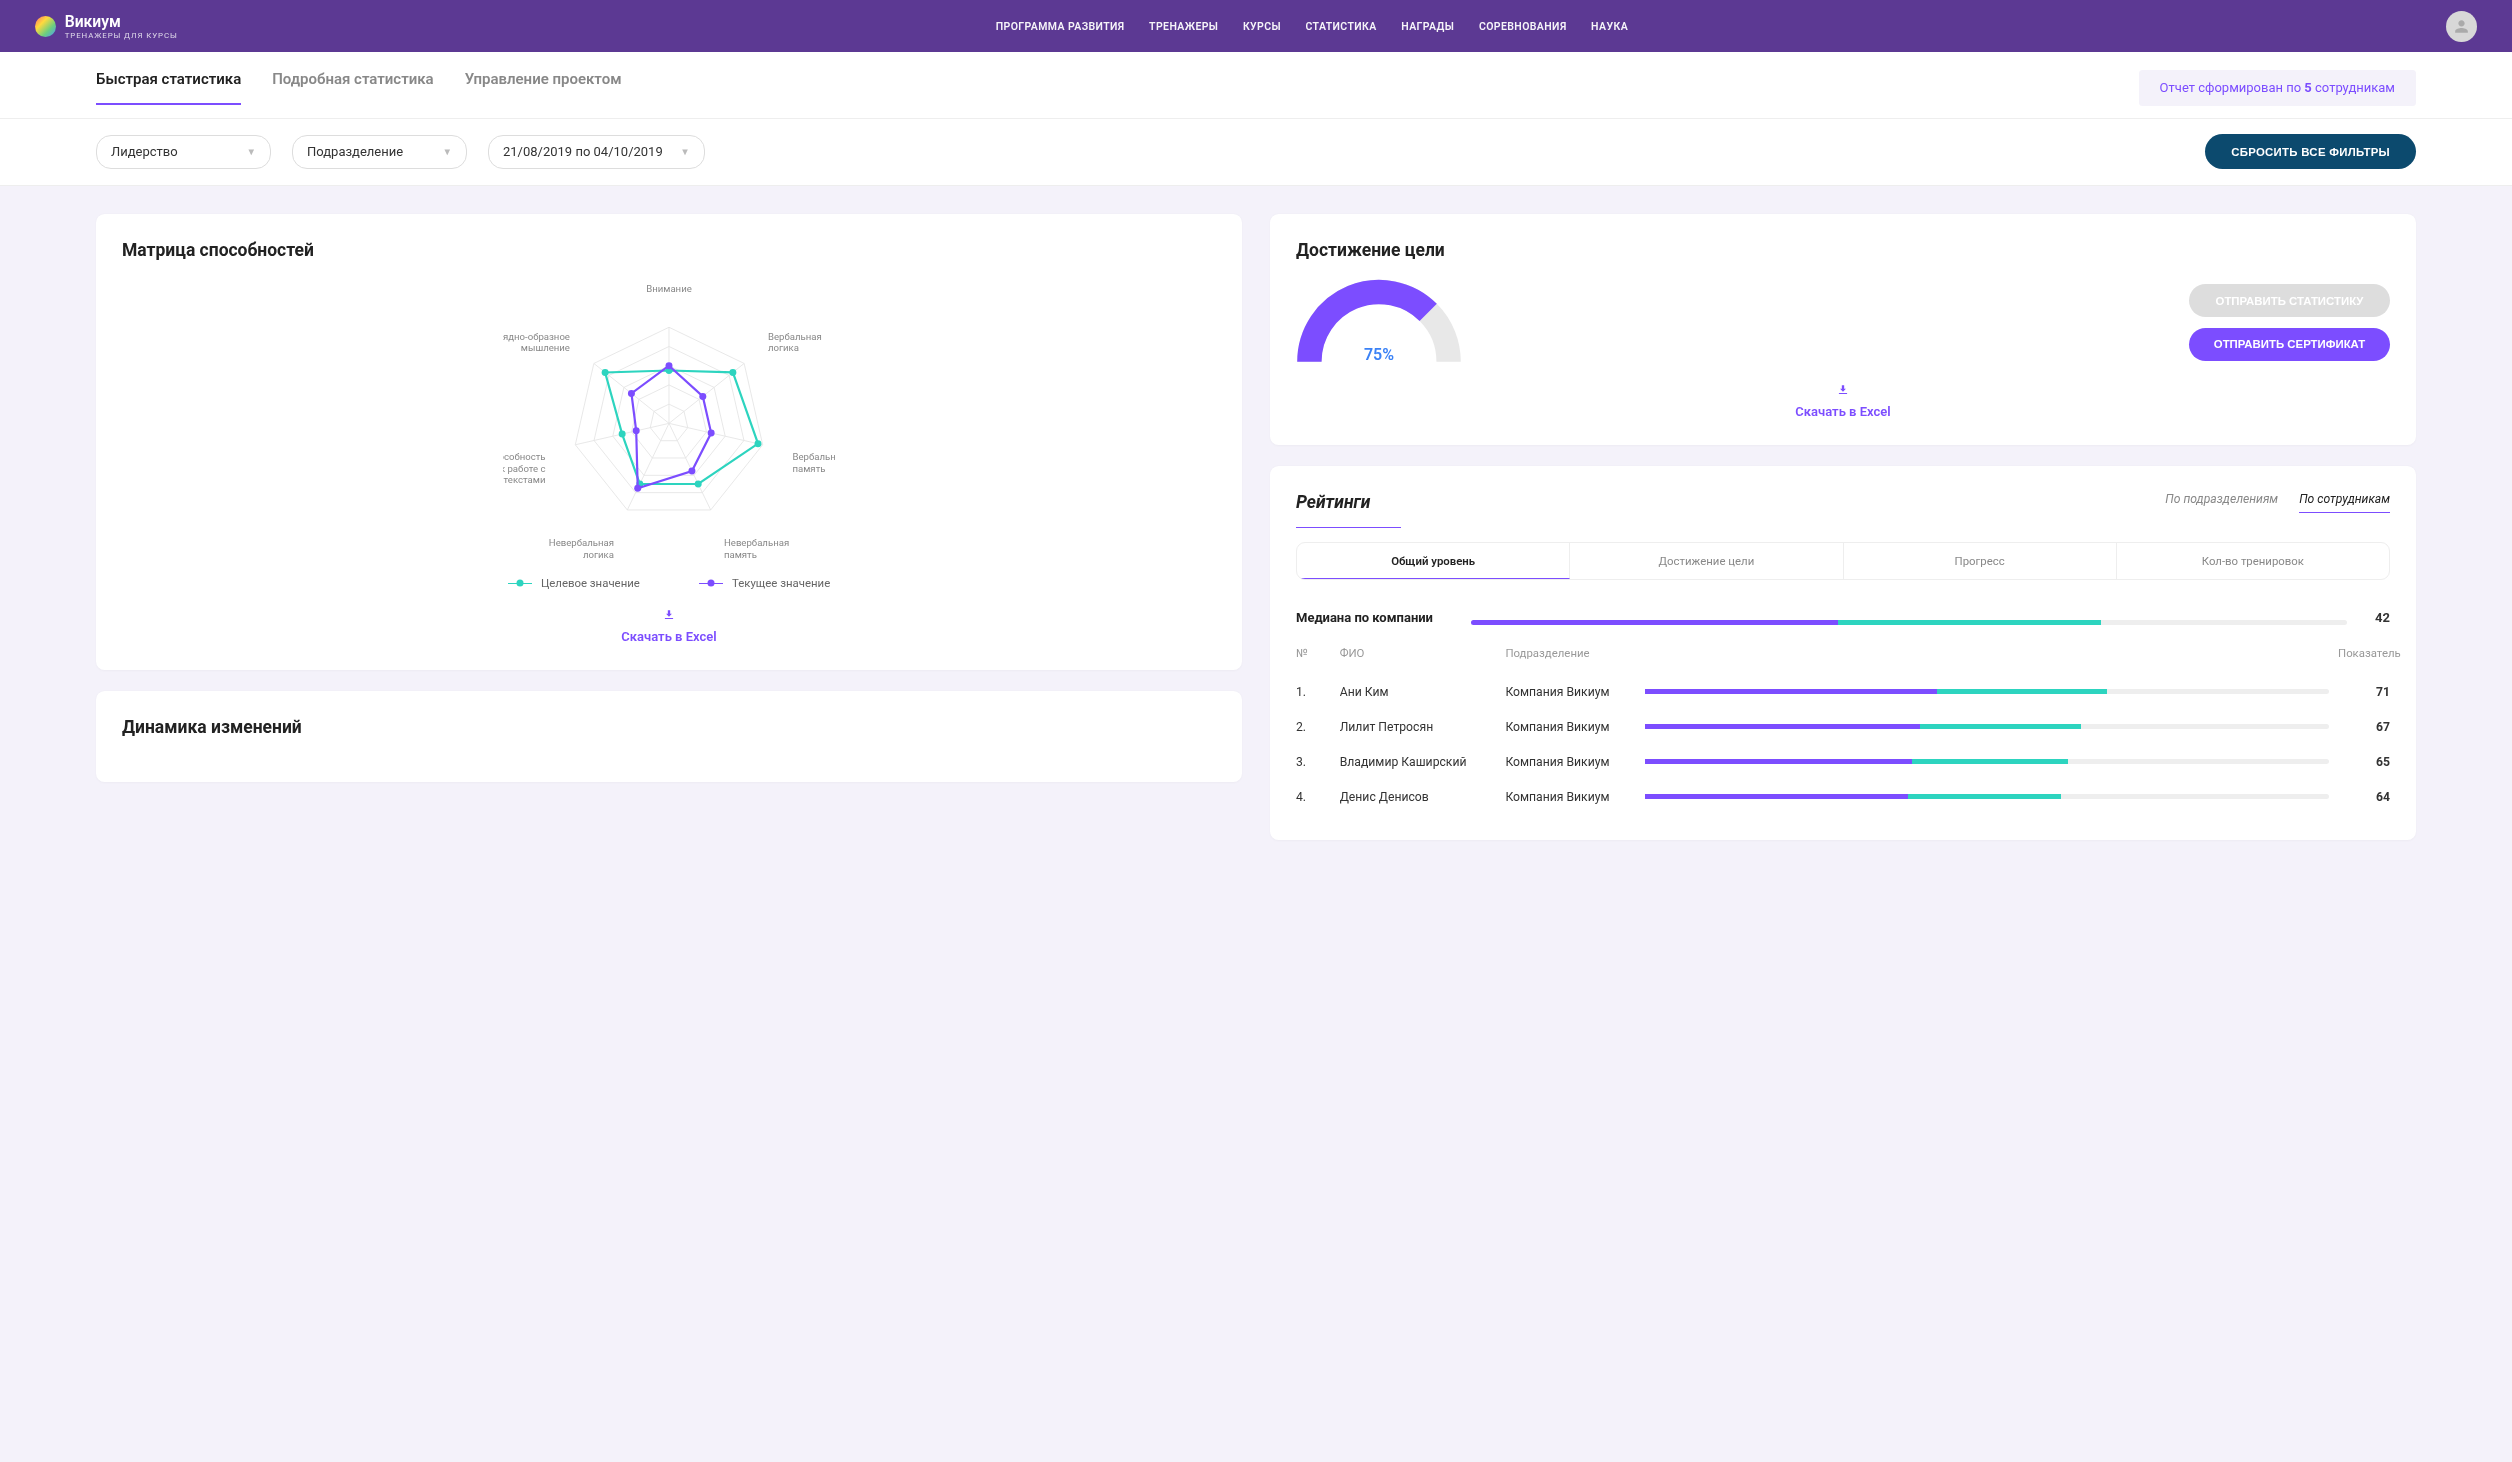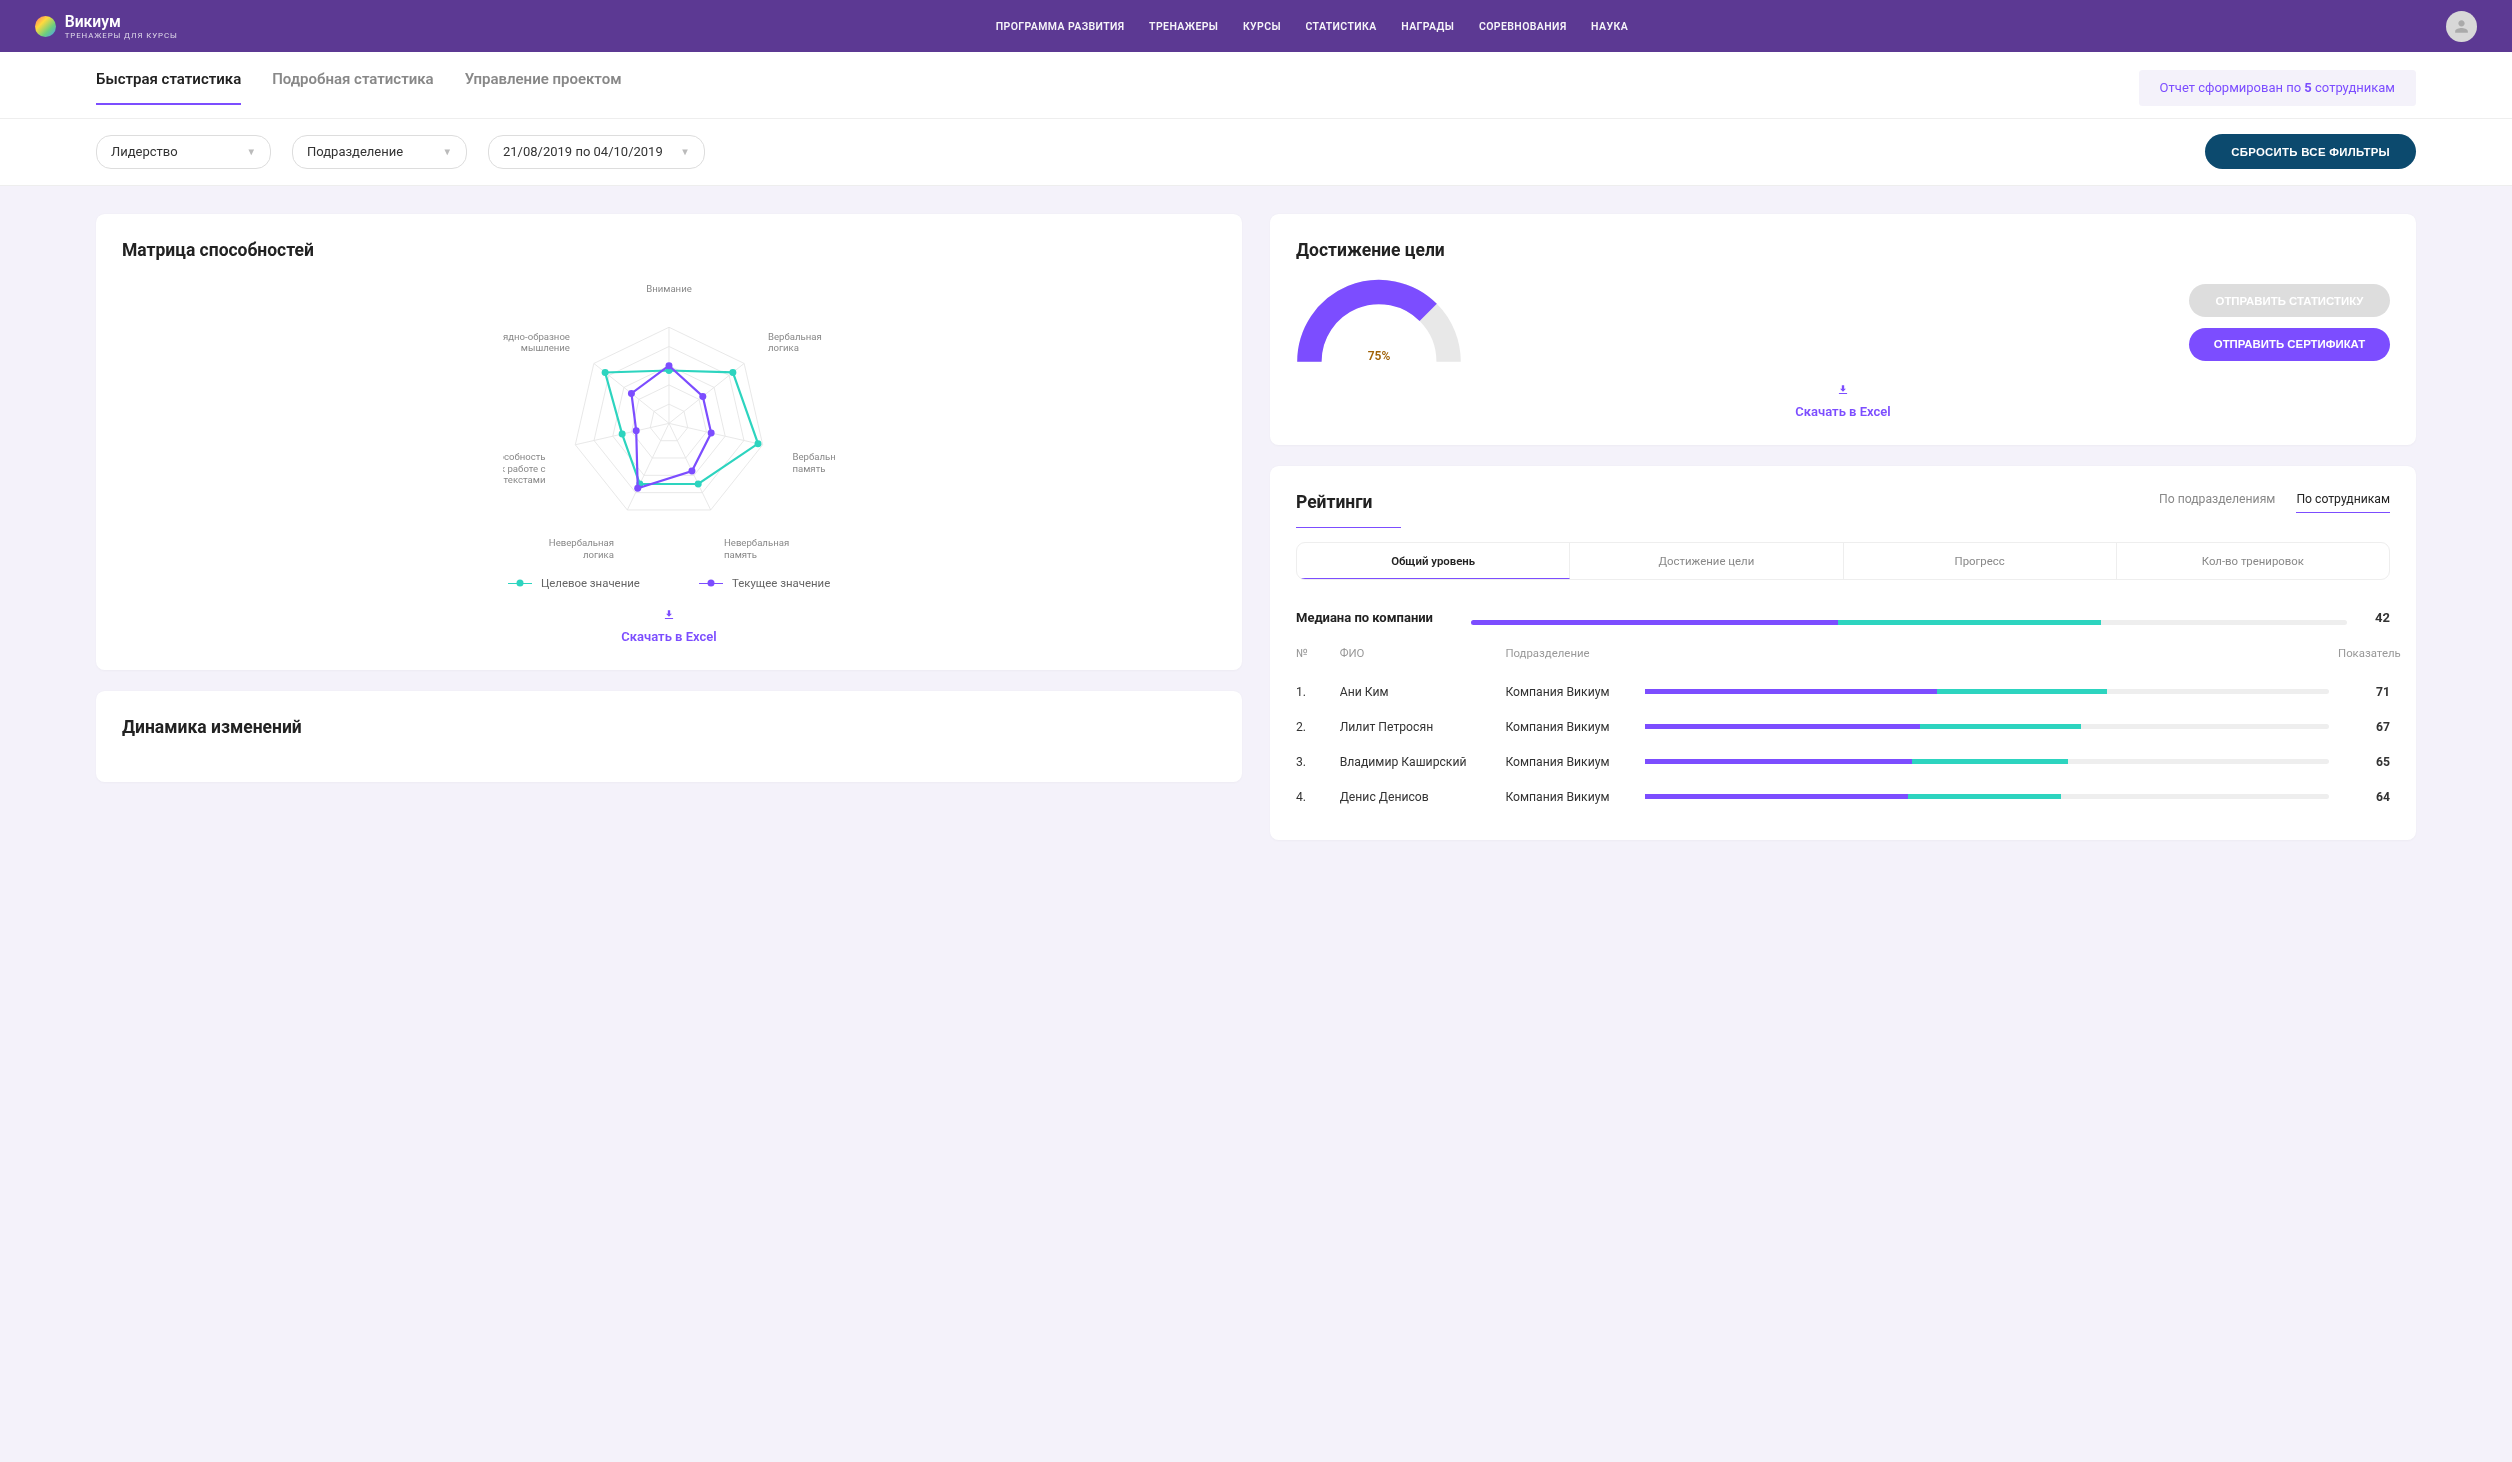--- a/index.html
+++ b/index.html
@@ -42,28 +42,28 @@
     .lm-target { background: #2dd4bf; }
     .lm-target::after { background: #2dd4bf; }
     .lm-current { background: #7c4dff; }
     .lm-current::after { background: #7c4dff; }
     .download-link { color: #7c4dff; font-weight: 600; font-size: 13px; cursor: pointer; display: flex; align-items: center; gap: 7px; justify-content: flex-end; margin-top: 17.5px; flex-direction: column; }
     .download-icon { width: 14px; height: 14px; fill: #7c4dff; }
     
     .goal-row { display: flex; align-items: center; justify-content: space-between; gap: 26px; }
     .gauge { position: relative; width: 166px; height: 87px; }
     .gauge-value { position: absolute; bottom: 0; left: 50%; transform: translateX(-50%); font-size: 26px; font-weight: 800; color: #222; }
-    .gauge-value span { font-size: 12px; font-weight: 600; color: #a16207; margin-top: 36px; }
+    .gauge-value span { font-size: 16px; font-weight: 600; color: #3b82f6; margin-top: 36px; }
     .goal-buttons { display: flex; flex-direction: column; gap: 10.5px; min-width: 201px; }
     .btn-secondary { background: #ddd; color: white; padding: 10.5px 21px; border-radius: 21px; font-weight: 700; font-size: 11.4px; text-align: center; cursor: not-allowed; border: none; }
     .btn-primary { background: #7c4dff; color: white; padding: 10.5px 21px; border-radius: 21px; font-weight: 700; font-size: 11.4px; text-align: center; cursor: pointer; border: none; }
     
     .right-col { display: flex; flex-direction: column; gap: 21px; }
     
-    .ratings-header { display: flex; justify-content: space-between; align-items: center; margin-bottom: 14px; }
+    .ratings-header { display: flex; justify-content: space-between; align-items: center; margin-bottom: 14px; font-style: italic; }
     .ratings-tabs-top { display: flex; gap: 21px; }
     .rtab-top { font-size: 12.2px; color: #888; cursor: pointer; padding-bottom: 5.2px; border-bottom: 1.7px solid transparent; }
     .rtab-top.active { color: #222; border-bottom-color: #7c4dff; }
     .sub-tabs { display: flex; border: 0.9px solid #eee; border-radius: 9px; overflow: hidden; margin-bottom: 30px; }
     .sub-tab { flex: 1; padding: 10.5px 7px; font-size: 11.4px; color: #888; text-align: center; cursor: pointer; border-right: 0.9px solid #eee; }
     .sub-tab:last-child { border-right: none; }
     .sub-tab.active { color: #222; font-weight: 600; border-bottom: 1.7px solid #7c4dff; }
     
     .median-row { display: flex; align-items: flex-end; gap: 17.5px; margin-bottom: 21px; justify-content: space-between; }
     .median-label { font-weight: 700; font-size: 13px; color: #222; min-width: 157px; }

